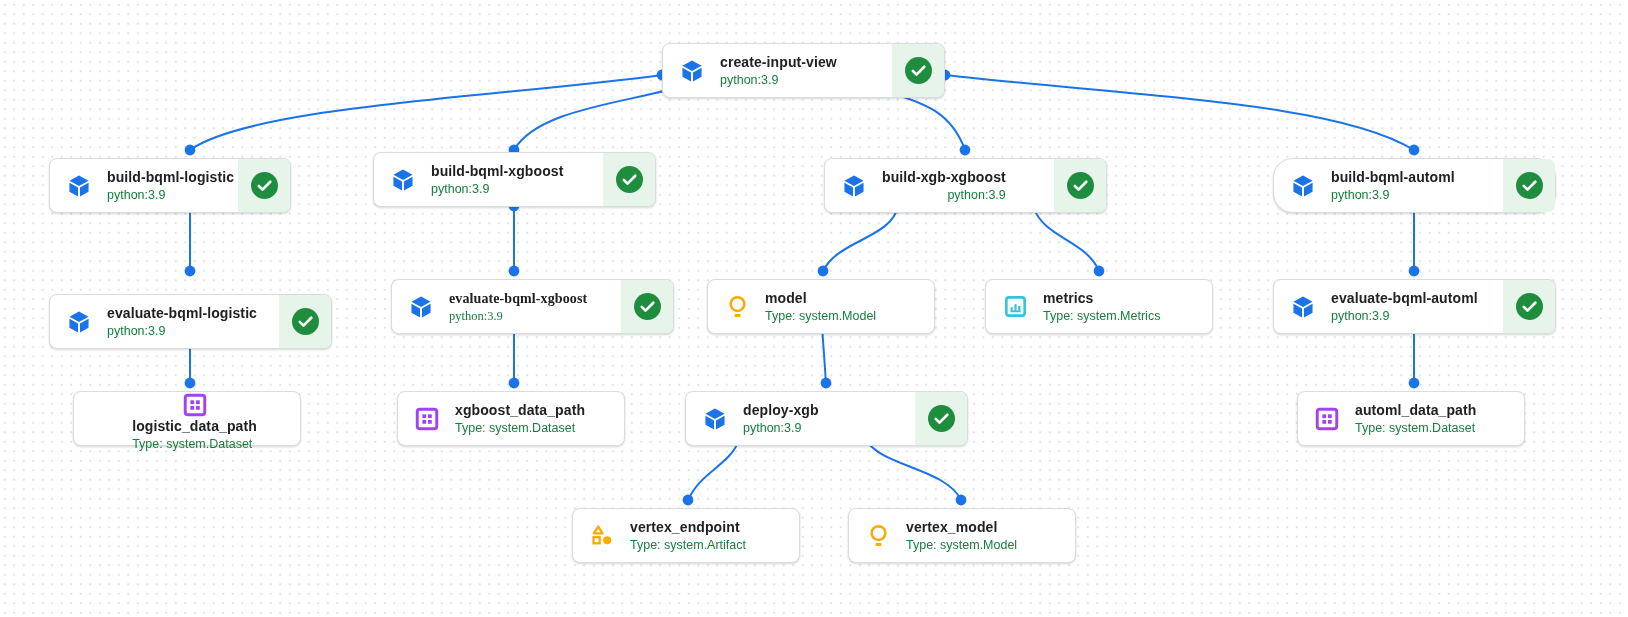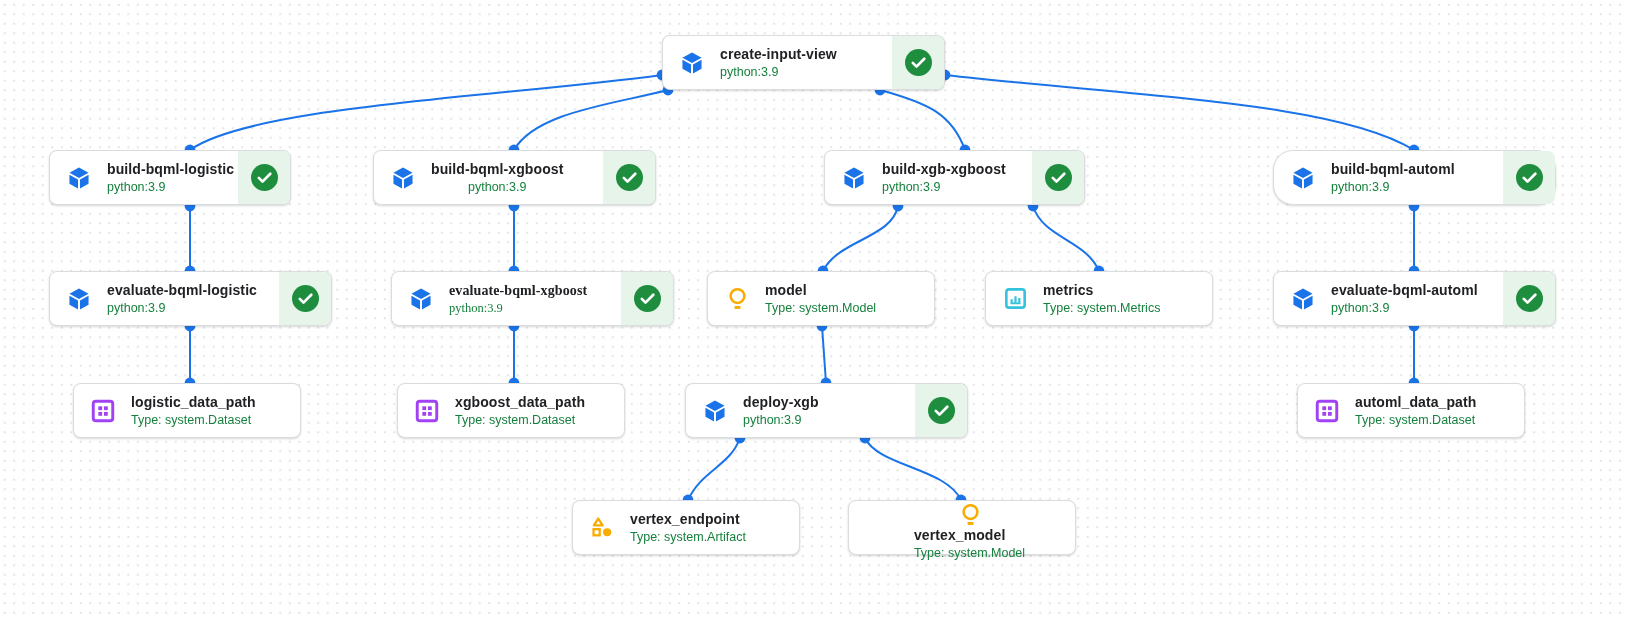--- a/index.html
+++ b/index.html
@@ -6,21 +6,21 @@
   .canvas {
     position:relative; width:1628px; height:617px; overflow:hidden; background:#ffffff;
     background-image: radial-gradient(circle, #e0e3e7 1.15px, transparent 1.35px);
     background-size: 9.5px 9.5px;
   }
   svg.edges { position:absolute; left:0; top:0; width:1628px; height:617px; pointer-events:none; }
   .node {
     position:absolute; height:55px; background:#ffffff; box-sizing:border-box;
     border:1px solid #dadce0; border-radius:8px;
     box-shadow:0 1px 2px rgba(60,64,67,.14), 0 1px 3px rgba(60,64,67,.08);
-    display:flex; align-items:center; cursor:pointer;
+    display:flex; align-items:center; cursor:pointer;margin-top:8px;
   }
   .nicon { width:26px; height:26px; margin-left:16px; flex:0 0 auto; display:flex; align-items:center; justify-content:center; }
   .nicon svg { display:block; }
   .ntext { margin-left:15px; min-width:0; }
   .ntitle { font-size:14px; font-weight:700; color:#202124; line-height:17px; white-space:nowrap; letter-spacing:.1px; }
   .nsub { font-size:12.5px; color:#15803d; line-height:15px; margin-top:2px; white-space:nowrap; }
   .nstatus {
     position:absolute; right:0; top:0; bottom:0; width:52px; background:#e6f4ea;
     border-radius:0 7px 7px 0; display:flex; align-items:center; justify-content:center;
   }
@@ -143,42 +143,42 @@
         </div>
         <div class="nstatus">
           <span class="check">
             <svg viewBox="0 0 27 27" width="27" height="27">
               <circle cx="13.5" cy="13.5" r="13.5" fill="#1e8e3e"></circle>
               <path d="M7.8 13.9 l3.7 3.7 L19.3 9.7" fill="none" stroke="#ffffff" stroke-width="2.7" stroke-linecap="round" stroke-linejoin="round"></path>
             </svg>
           </span>
         </div>
       </div>
-      <div class="node" style="left: 373px; top: 150px; width: 283px; text-align: center;">
+      <div class="node" style="left: 373px; top: 144px; width: 283px;">
         <span class="nicon">
           <svg viewBox="0 0 24 24" width="26" height="26">
             <polygon fill="#1a73e8" points="12,2.2 20.8,7.1 12,12 3.2,7.1"></polygon>
             <polygon fill="#1a73e8" points="3.2,8.9 11.1,13.3 11.1,21.8 3.2,17.3"></polygon>
             <polygon fill="#1a73e8" points="20.8,8.9 12.9,13.3 12.9,21.8 20.8,17.3"></polygon>
           </svg>
         </span>
         <div class="ntext">
           <div class="ntitle">build-bqml-xgboost</div>
           <div class="nsub">python:3.9</div>
         </div>
         <div class="nstatus">
           <span class="check">
             <svg viewBox="0 0 27 27" width="27" height="27">
               <circle cx="13.5" cy="13.5" r="13.5" fill="#1e8e3e"></circle>
               <path d="M7.8 13.9 l3.7 3.7 L19.3 9.7" fill="none" stroke="#ffffff" stroke-width="2.7" stroke-linecap="round" stroke-linejoin="round"></path>
             </svg>
           </span>
         </div>
       </div>
-      <div class="node" style="left: 824px; top: 150px; width: 261px;">
+      <div class="node" style="left: 824px; top: 150px; width: 283px; text-align: right;">
         <span class="nicon">
           <svg viewBox="0 0 24 24" width="26" height="26">
             <polygon fill="#1a73e8" points="12,2.2 20.8,7.1 12,12 3.2,7.1"></polygon>
             <polygon fill="#1a73e8" points="3.2,8.9 11.1,13.3 11.1,21.8 3.2,17.3"></polygon>
             <polygon fill="#1a73e8" points="20.8,8.9 12.9,13.3 12.9,21.8 20.8,17.3"></polygon>
           </svg>
         </span>
         <div class="ntext">
           <div class="ntitle">build-xgb-xgboost</div>
           <div class="nsub">python:3.9</div>
@@ -206,21 +206,21 @@
         </div>
         <div class="nstatus">
           <span class="check">
             <svg viewBox="0 0 27 27" width="27" height="27">
               <circle cx="13.5" cy="13.5" r="13.5" fill="#1e8e3e"></circle>
               <path d="M7.8 13.9 l3.7 3.7 L19.3 9.7" fill="none" stroke="#ffffff" stroke-width="2.7" stroke-linecap="round" stroke-linejoin="round"></path>
             </svg>
           </span>
         </div>
       </div>
-      <div class="node" style="left: 49px; top: 271px; width: 283px;">
+      <div class="node" style="left: 49px; top: 286px; width: 283px;">
         <span class="nicon">
           <svg viewBox="0 0 24 24" width="26" height="26">
             <polygon fill="#1a73e8" points="12,2.2 20.8,7.1 12,12 3.2,7.1"></polygon>
             <polygon fill="#1a73e8" points="3.2,8.9 11.1,13.3 11.1,21.8 3.2,17.3"></polygon>
             <polygon fill="#1a73e8" points="20.8,8.9 12.9,13.3 12.9,21.8 20.8,17.3"></polygon>
           </svg>
         </span>
         <div class="ntext">
           <div class="ntitle">evaluate-bqml-logistic</div>
           <div class="nsub">python:3.9</div>
@@ -294,21 +294,21 @@
         </div>
         <div class="nstatus">
           <span class="check">
             <svg viewBox="0 0 27 27" width="27" height="27">
               <circle cx="13.5" cy="13.5" r="13.5" fill="#1e8e3e"></circle>
               <path d="M7.8 13.9 l3.7 3.7 L19.3 9.7" fill="none" stroke="#ffffff" stroke-width="2.7" stroke-linecap="round" stroke-linejoin="round"></path>
             </svg>
           </span>
         </div>
       </div>
-      <div class="node" style="left: 73px; top: 383px; width: 228px;">
+      <div class="node" style="left: 73px; top: 383px; width: 228px; flex-direction: column;">
         <span class="nicon">
           <svg viewBox="0 0 24 24" width="26" height="26">
             <rect x="3" y="3" width="18" height="18" rx="2.4" fill="none" stroke="#a142f4" stroke-width="2.7"></rect>
             <rect x="7.7" y="7.7" width="3.5" height="3.5" fill="#a142f4"></rect>
             <rect x="12.9" y="7.7" width="3.5" height="3.5" fill="#a142f4"></rect>
             <rect x="7.7" y="12.9" width="3.5" height="3.5" fill="#a142f4"></rect>
             <rect x="12.9" y="12.9" width="3.5" height="3.5" fill="#a142f4"></rect>
           </svg>
         </span>
         <div class="ntext">
@@ -373,21 +373,21 @@
             <path d="M7.9 3.4 L12.1 10 H3.7 Z" fill="none" stroke="#f9ab00" stroke-width="2.2" stroke-linejoin="round"></path>
             <rect x="3.4" y="13.6" width="5.9" height="5.9" fill="none" stroke="#f9ab00" stroke-width="2.2"></rect>
             <circle cx="16.5" cy="16.6" r="3.9" fill="#f9ab00"></circle>
           </svg>
         </span>
         <div class="ntext">
           <div class="ntitle">vertex_endpoint</div>
           <div class="nsub">Type: system.Artifact</div>
         </div>
       </div>
-      <div class="node" style="left: 848px; top: 500px; width: 228px; flex-direction: column;">
+      <div class="node" style="left: 848px; top: 500px; width: 228px;">
         <span class="nicon">
           <svg viewBox="0 0 24 24" width="25" height="25">
             <circle cx="12" cy="9.6" r="6.6" fill="none" stroke="#f9ab00" stroke-width="2.4"></circle>
             <path d="M9.2 20.6 h5.6" stroke="#f9ab00" stroke-width="2.8" stroke-linecap="butt"></path>
           </svg>
         </span>
         <div class="ntext">
           <div class="ntitle">vertex_model</div>
           <div class="nsub">Type: system.Model</div>
         </div>

